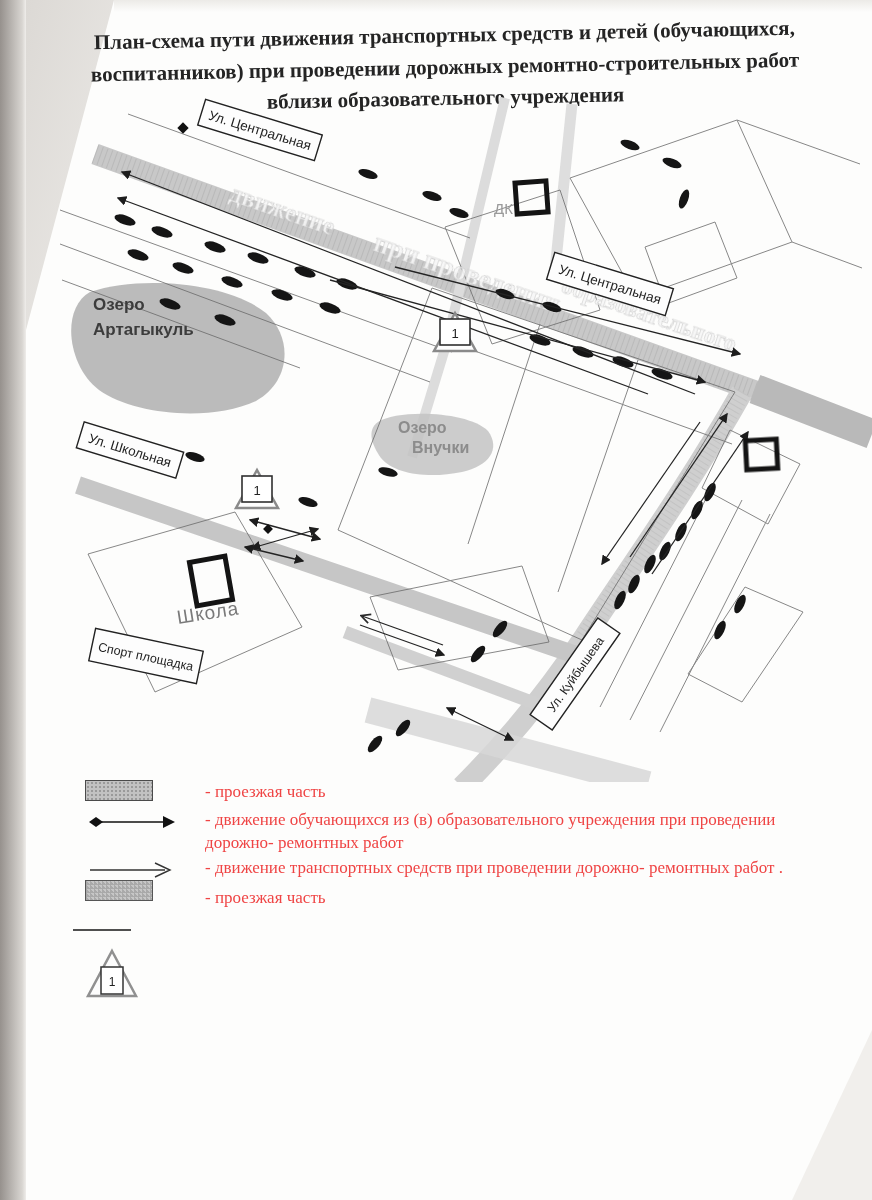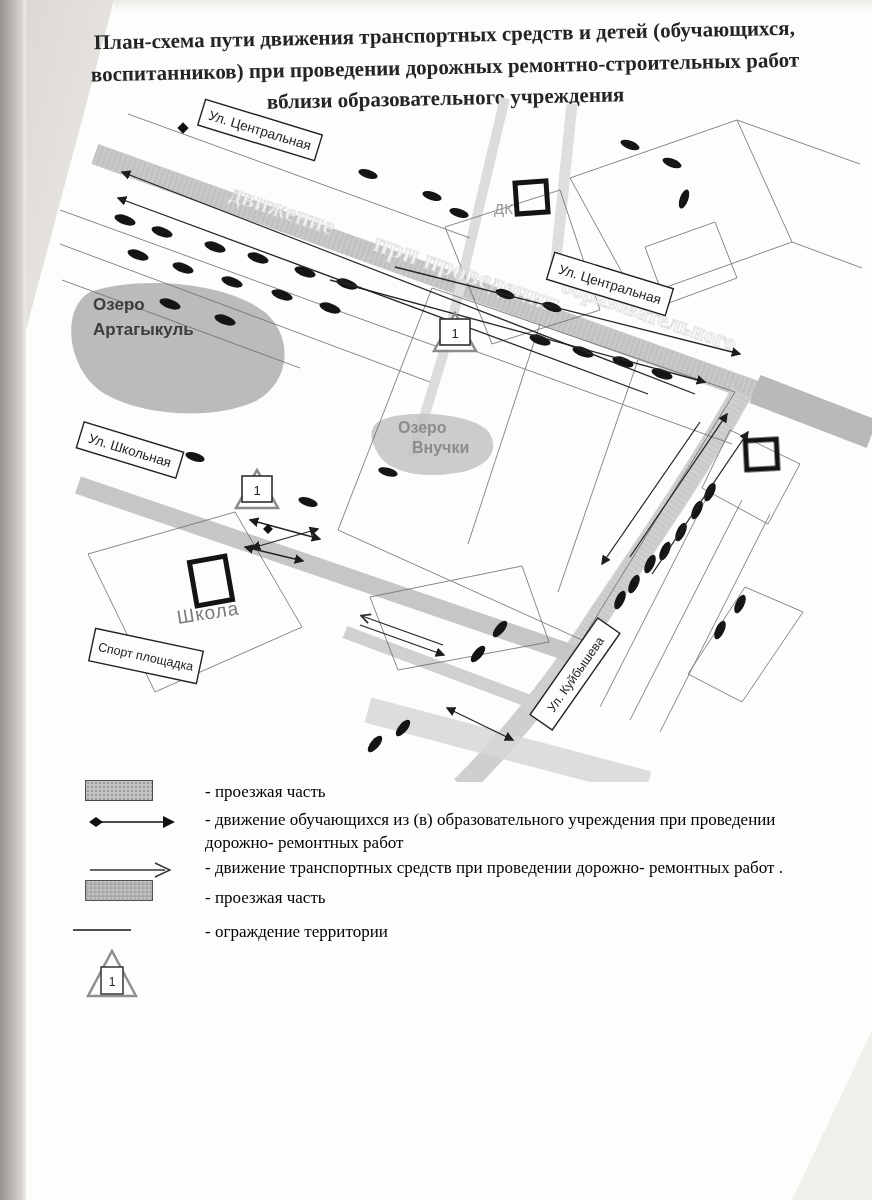--- a/index.html
+++ b/index.html
@@ -14,21 +14,21 @@
         background:linear-gradient(#e6e4e0,#fdfdfc);opacity:.75;}
   .scan-br{position:absolute;right:0;bottom:0;width:80px;height:170px;
         background:#f1efec;clip-path:polygon(100% 0,100% 100%,0 100%);}
   .title{position:absolute;top:20px;left:78px;width:734px;text-align:center;
         font-weight:bold;font-size:21px;line-height:1.5;transform:rotate(-1.2deg);
         color:#242424;}
   .map-svg{position:absolute;left:0;top:92px;width:872px;height:690px;}
   .legend{position:absolute;left:0;top:0;width:872px;height:1200px;pointer-events:none;}
   .lrow{position:absolute;left:85px;display:flex;align-items:flex-start;}
   .lsym{width:120px;flex:none;}
-  .ltext{width:612px;font-size:17px;line-height:1.38;color:#000000;}
+  .ltext{width:612px;font-size:17px;line-height:1.38;color:#ef4444;}
   .road-chip{width:66px;height:19px;border:1.5px solid #4a4a4a;background-color:#c2c2c2;
         background-image:radial-gradient(#9a9a9a 1px,transparent 1px);background-size:4px 4px;}
   .road-chip.hatch{background-image:repeating-linear-gradient(45deg,#a9a9a9 0 3px,#c6c6c6 3px 6px);
         border-color:#555;}
   .fence-line{width:58px;border-top:2.5px solid #4f4f4f;margin-top:9px;}
 </style>
 </head>
 <body>
 
 <div class="page">
@@ -242,21 +242,20 @@
       <div class="lsym">
         <div class="road-chip hatch"></div>
       </div>
       <div class="ltext" style="padding-top:6px">- проезжая часть</div>
     </div>
 
     <div class="lrow" style="top:920px">
       <div class="lsym" style="margin-left:-12px;width:132px">
         <div class="fence-line"></div>
       </div>
-      <div class="ltext">- ограждение территории</div>
     </div>
 
     <div class="lrow" style="top:948px">
       <div class="lsym">
         <svg width="54" height="52">
           <polygon points="27,3 51,48 3,48" fill="#fcfcfc" stroke="#909090" stroke-width="2.5"></polygon>
           <rect x="16" y="19" width="22" height="27" fill="#fff" stroke="#333" stroke-width="1.5"></rect>
           <text x="27" y="38" text-anchor="middle" font-size="12" fill="#222" font-family="Liberation Sans, sans-serif">1</text>
         </svg>
       </div>

